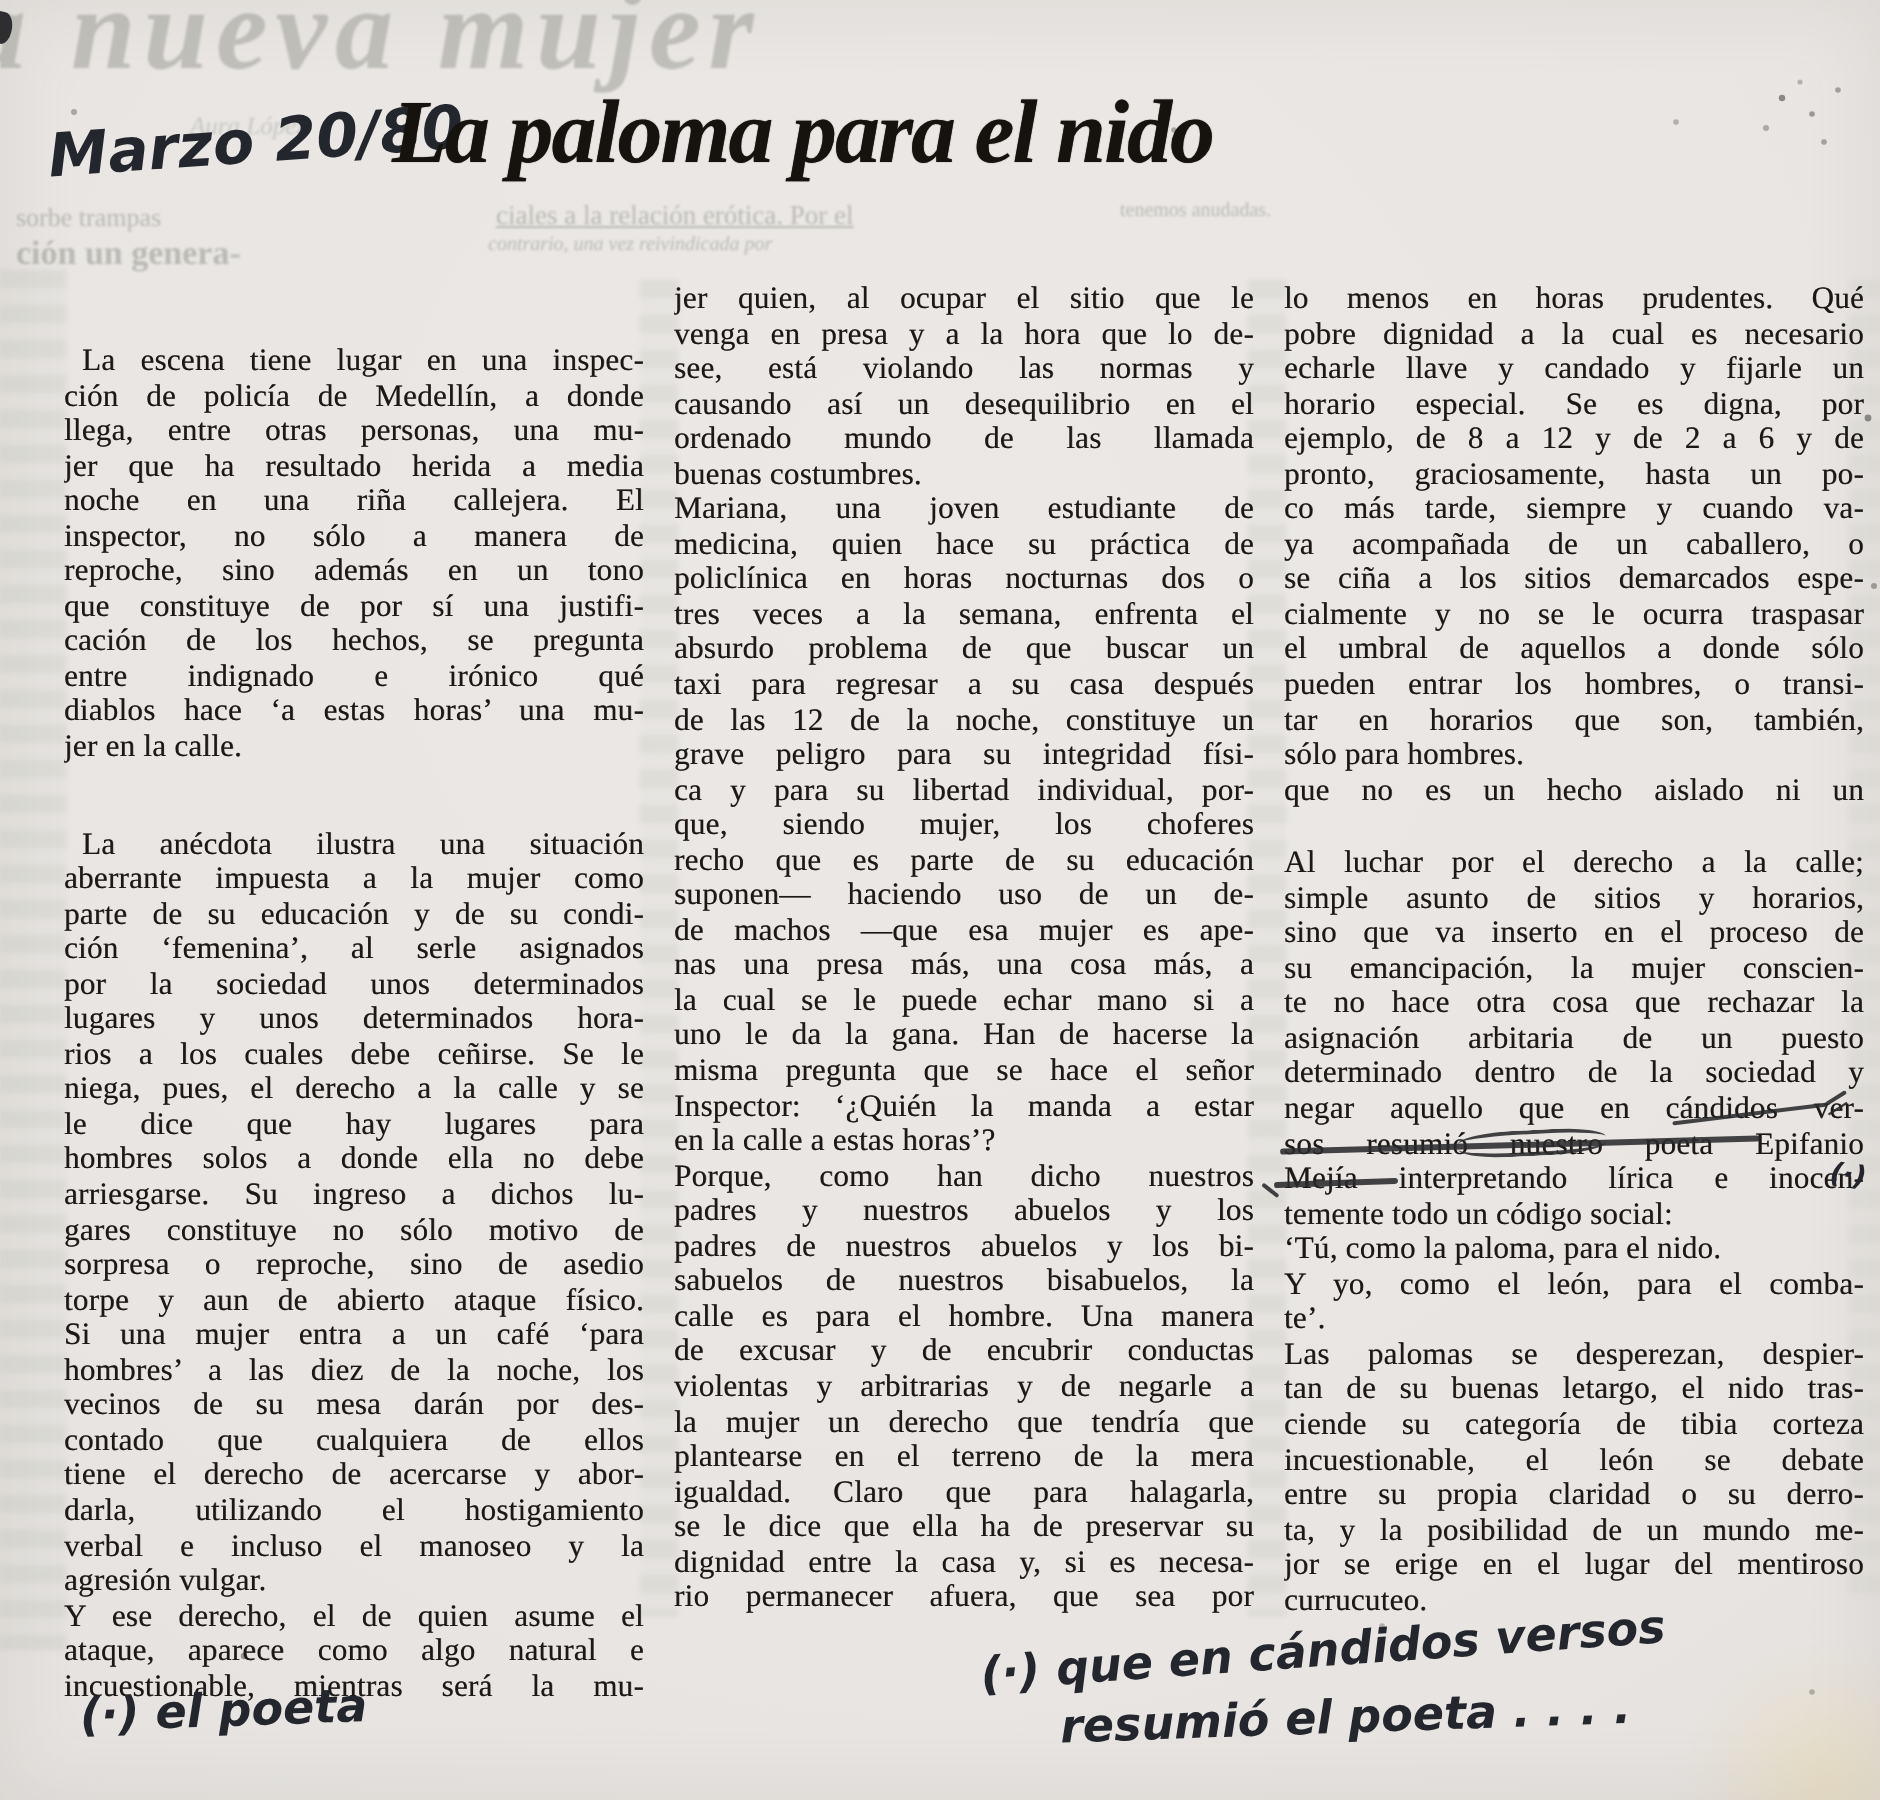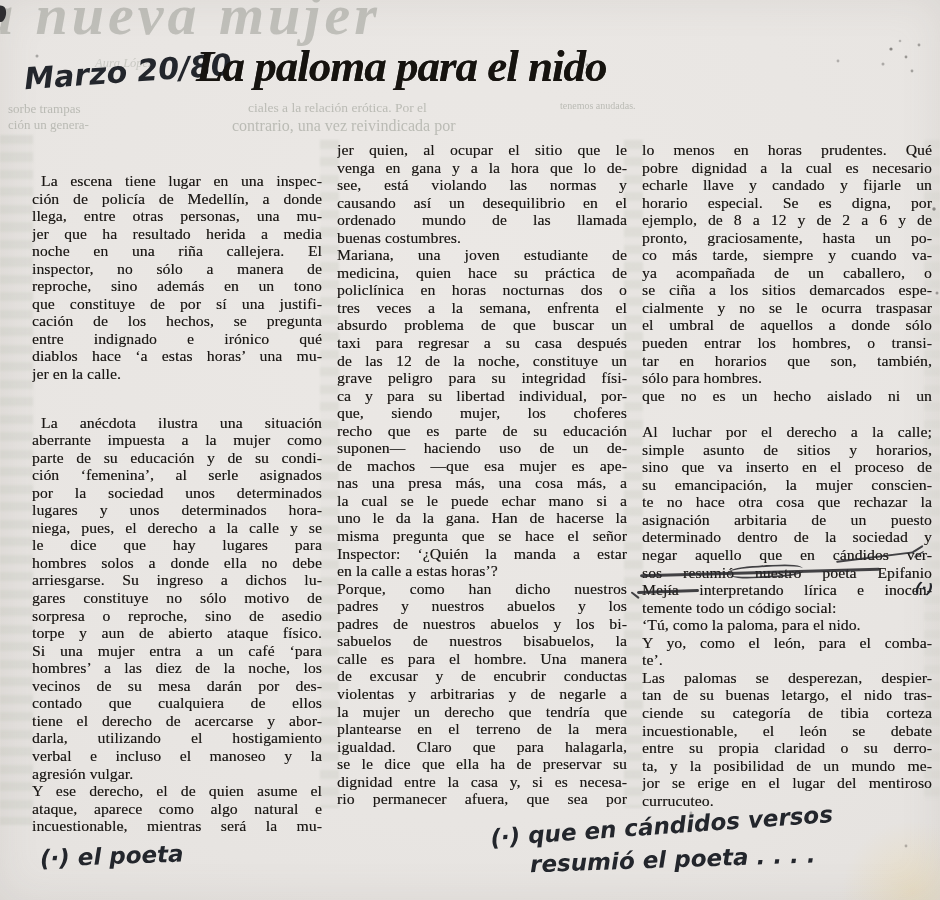--- a/index.html
+++ b/index.html
@@ -11,23 +11,23 @@
       radial-gradient(circle at 50% 30%, #ebe8e5 0%, #e8e5e2 70%, #e5e2df 100%);
     overflow:hidden;
     box-shadow:inset 0 0 40px rgba(120,115,110,.12);
     font-family:"Liberation Serif", serif;
   }
   
   .ghost{position:absolute;color:rgba(148,152,142,.55);filter:blur(.6px);white-space:nowrap;}
   .ghost.headline{left:-16px;top:-14px;font:italic 700 58px/1 "Liberation Serif", serif;letter-spacing:4px;color:rgba(150,152,144,.5);}
   .ghost.author{left:95px;top:57px;font:italic 400 12.5px/1 "Liberation Serif", serif;color:rgba(148,152,142,.38);}
   .ghost.f0{left:8px;top:101px;font-size:13px;}
-  .ghost.f1{left:8px;top:117px;font-size:13px;}
-  .ghost.f2{left:248px;top:100px;font-size:13.5px;}
-  .ghost.f3{left:232px;top:117px;font-size:16px;}
+  .ghost.f1{left:8px;top:117px;font-size:17px;font-weight:bold;}
+  .ghost.f2{left:248px;top:100px;font-size:13.5px;text-decoration:underline;}
+  .ghost.f3{left:244px;top:117px;font-size:10px;font-style:italic;}
   .ghost.f4{left:560px;top:100px;font-size:10px;}
   .gstrip{position:absolute;filter:blur(1.3px);pointer-events:none;
     background:repeating-linear-gradient(180deg, rgba(120,135,110,.10) 0 9px, rgba(120,135,110,.02) 9px 17.5px);}
   .gstrip.sl{left:0;top:135px;width:33px;height:690px;}
   .gstrip.g1{left:320px;top:140px;width:19px;height:668px;}
   .gstrip.g2{left:624px;top:140px;width:19px;height:668px;}
   .gstrip.sr{left:924px;top:140px;width:16px;height:660px;opacity:.6;}
   
   .corner-mark{position:absolute;left:-3px;top:6px;width:9px;height:16px;background:#2e2e30;border-radius:2px 60% 50% 40%;transform:rotate(12deg);}
   .speckles{position:absolute;left:0;top:0;width:2px;height:2px;border-radius:50%;background:transparent;
@@ -106,20 +106,21 @@
       <div class="tl">cación de los hechos, se pregunta</div>
       <div class="tl">entre indignado e irónico qué</div>
       <div class="tl">diablos hace ‘a estas horas’ una mu-</div>
       <div class="tl end">jer en la calle.</div>
       <div class="tl gap ind">La anécdota ilustra una situación</div>
       <div class="tl">aberrante impuesta a la mujer como</div>
       <div class="tl">parte de su educación y de su condi-</div>
       <div class="tl">ción ‘femenina’, al serle asignados</div>
       <div class="tl">por la sociedad unos determinados</div>
       <div class="tl">lugares y unos determinados hora-</div>
+      <div class="tl">rios a los cuales debe ceñirse. Se le</div>
       <div class="tl">niega, pues, el derecho a la calle y se</div>
       <div class="tl">le dice que hay lugares para</div>
       <div class="tl">hombres solos a donde ella no debe</div>
       <div class="tl">arriesgarse. Su ingreso a dichos lu-</div>
       <div class="tl">gares constituye no sólo motivo de</div>
       <div class="tl">sorpresa o reproche, sino de asedio</div>
       <div class="tl">torpe y aun de abierto ataque físico.</div>
       <div class="tl">Si una mujer entra a un café ‘para</div>
       <div class="tl">hombres’ a las diez de la noche, los</div>
       <div class="tl">vecinos de su mesa darán por des-</div>
@@ -127,21 +128,21 @@
       <div class="tl">tiene el derecho de acercarse y abor-</div>
       <div class="tl">darla, utilizando el hostigamiento</div>
       <div class="tl">verbal e incluso el manoseo y la</div>
       <div class="tl end">agresión vulgar.</div>
       <div class="tl">Y ese derecho, el de quien asume el</div>
       <div class="tl">ataque, aparece como algo natural e</div>
       <div class="tl">incuestionable, mientras será la mu-</div>
     </div>
   <div class="col c2">
       <div class="tl">jer quien, al ocupar el sitio que le</div>
-      <div class="tl">venga en gana y a la hora que lo de-</div>
+      <div class="tl">venga en presa y a la hora que lo de-</div>
       <div class="tl">see, está violando las normas y</div>
       <div class="tl">causando así un desequilibrio en el</div>
       <div class="tl">ordenado mundo de las llamada</div>
       <div class="tl end">buenas costumbres.</div>
       <div class="tl">Mariana, una joven estudiante de</div>
       <div class="tl">medicina, quien hace su práctica de</div>
       <div class="tl">policlínica en horas nocturnas dos o</div>
       <div class="tl">tres veces a la semana, enfrenta el</div>
       <div class="tl">absurdo problema de que buscar un</div>
       <div class="tl">taxi para regresar a su casa después</div>

